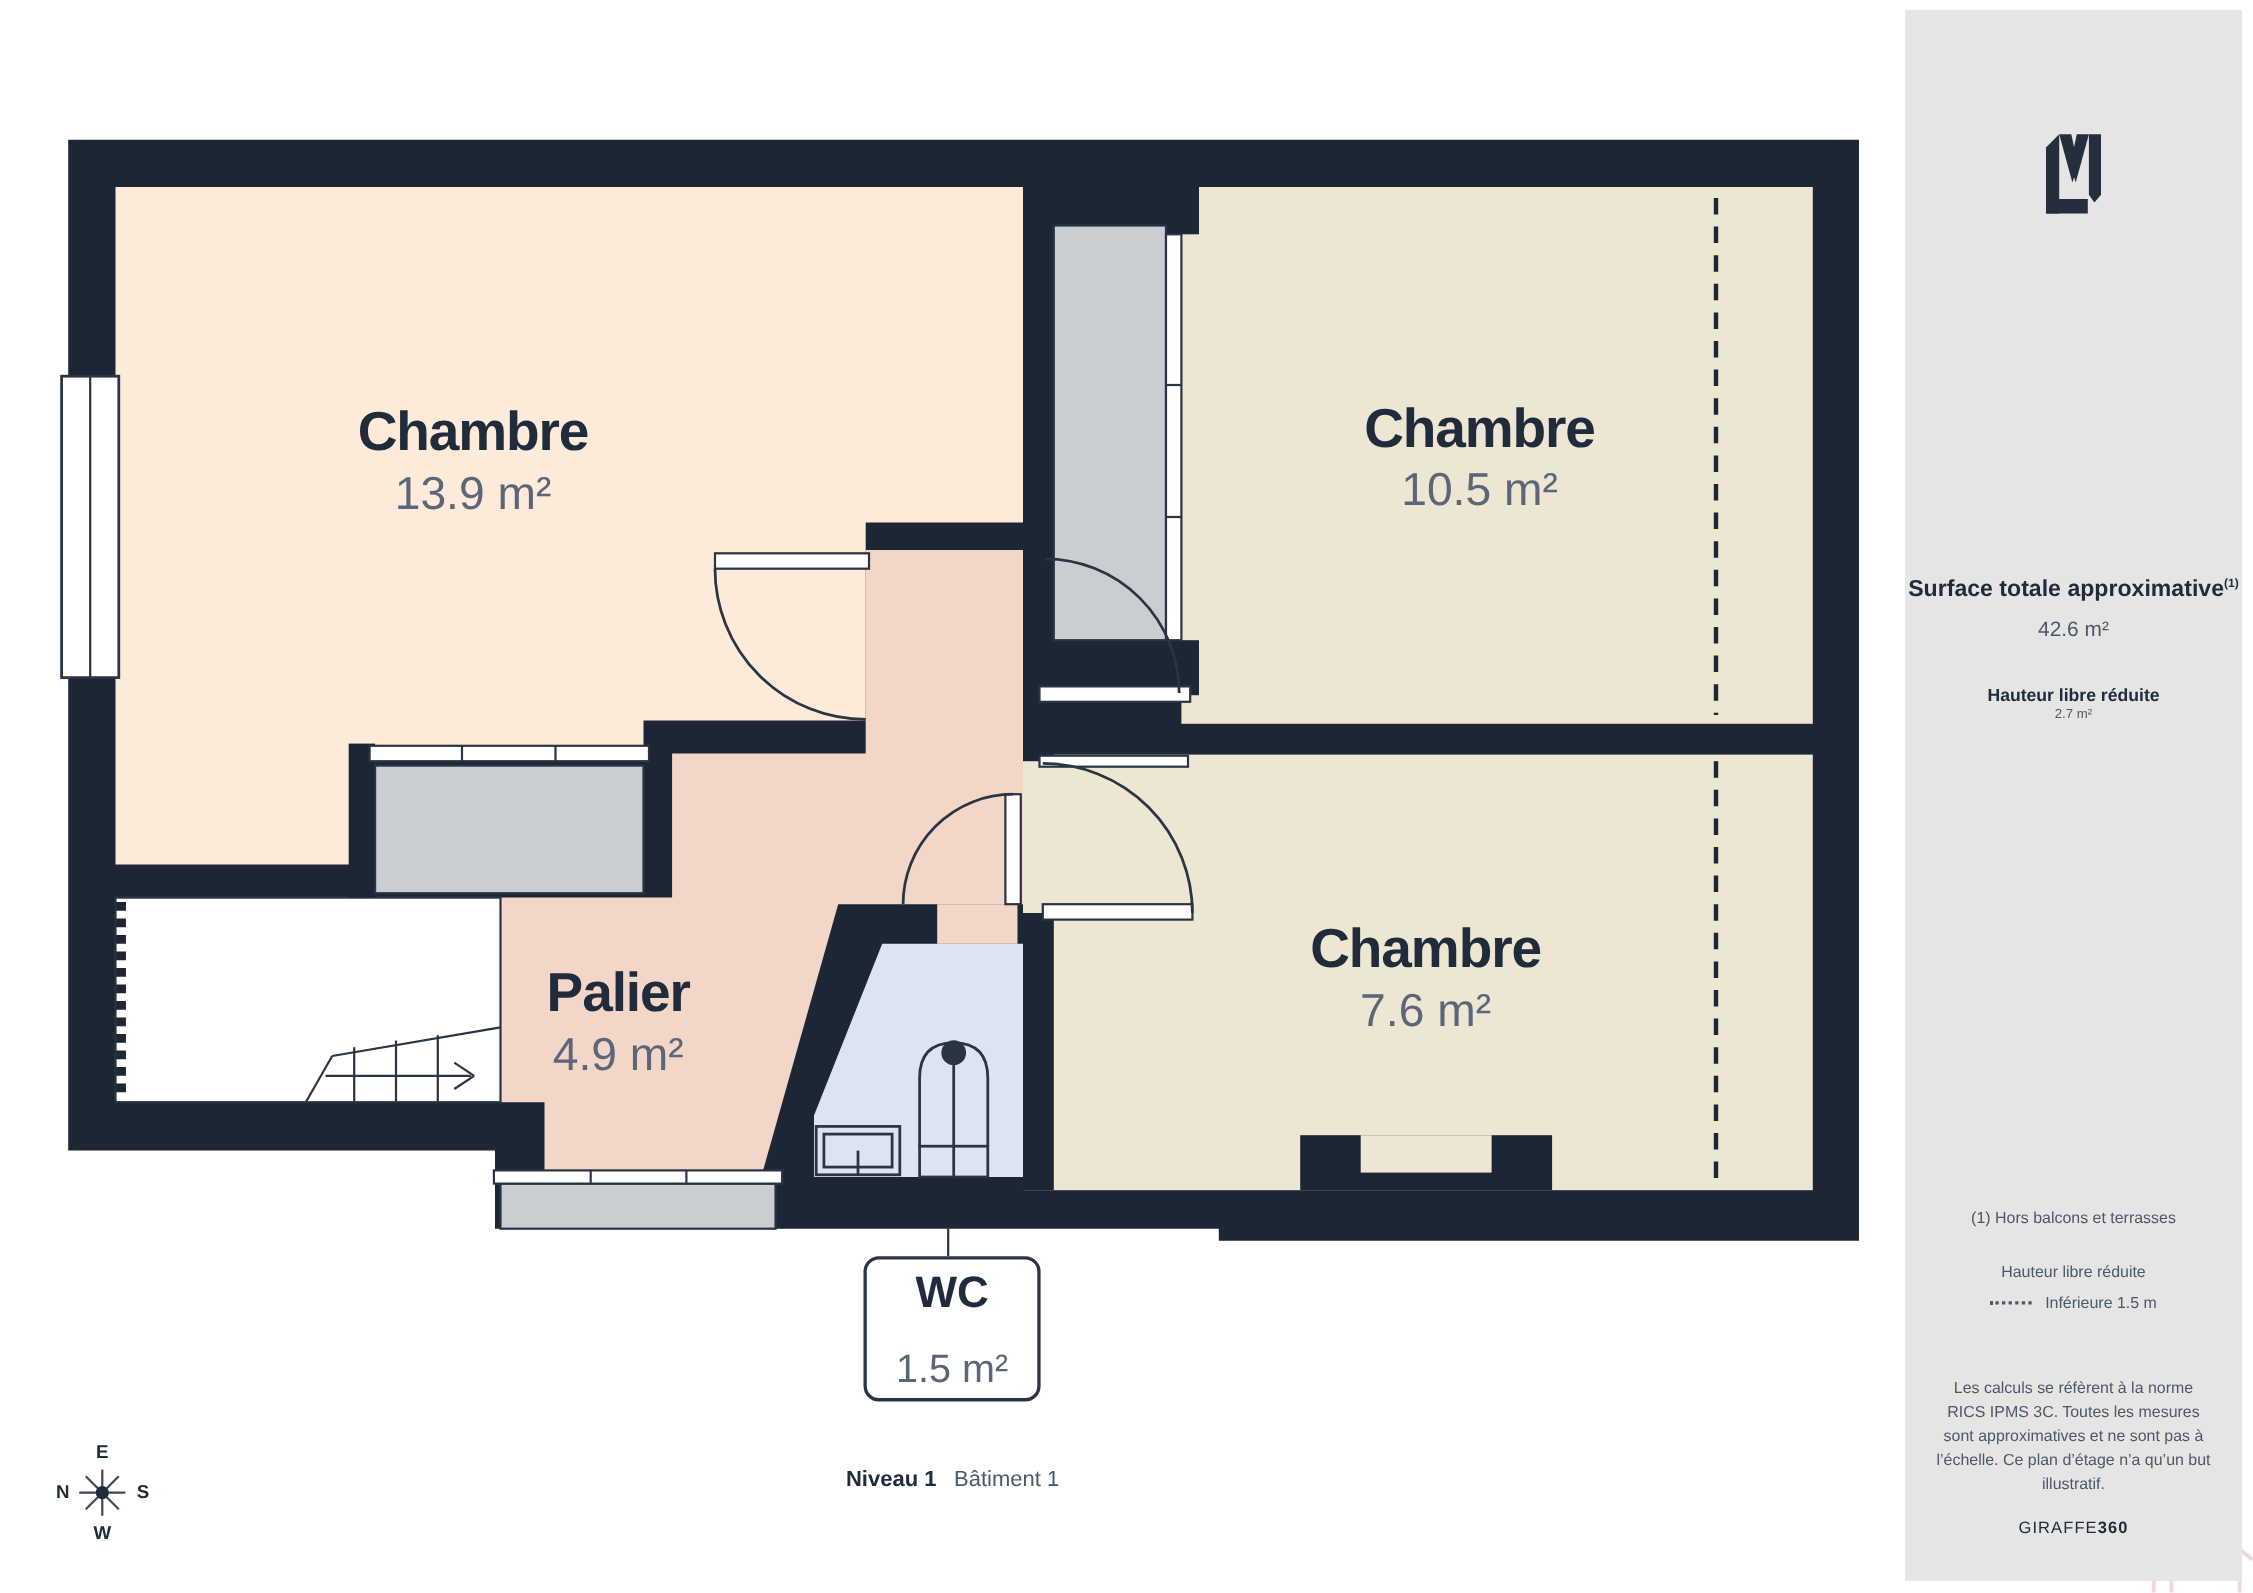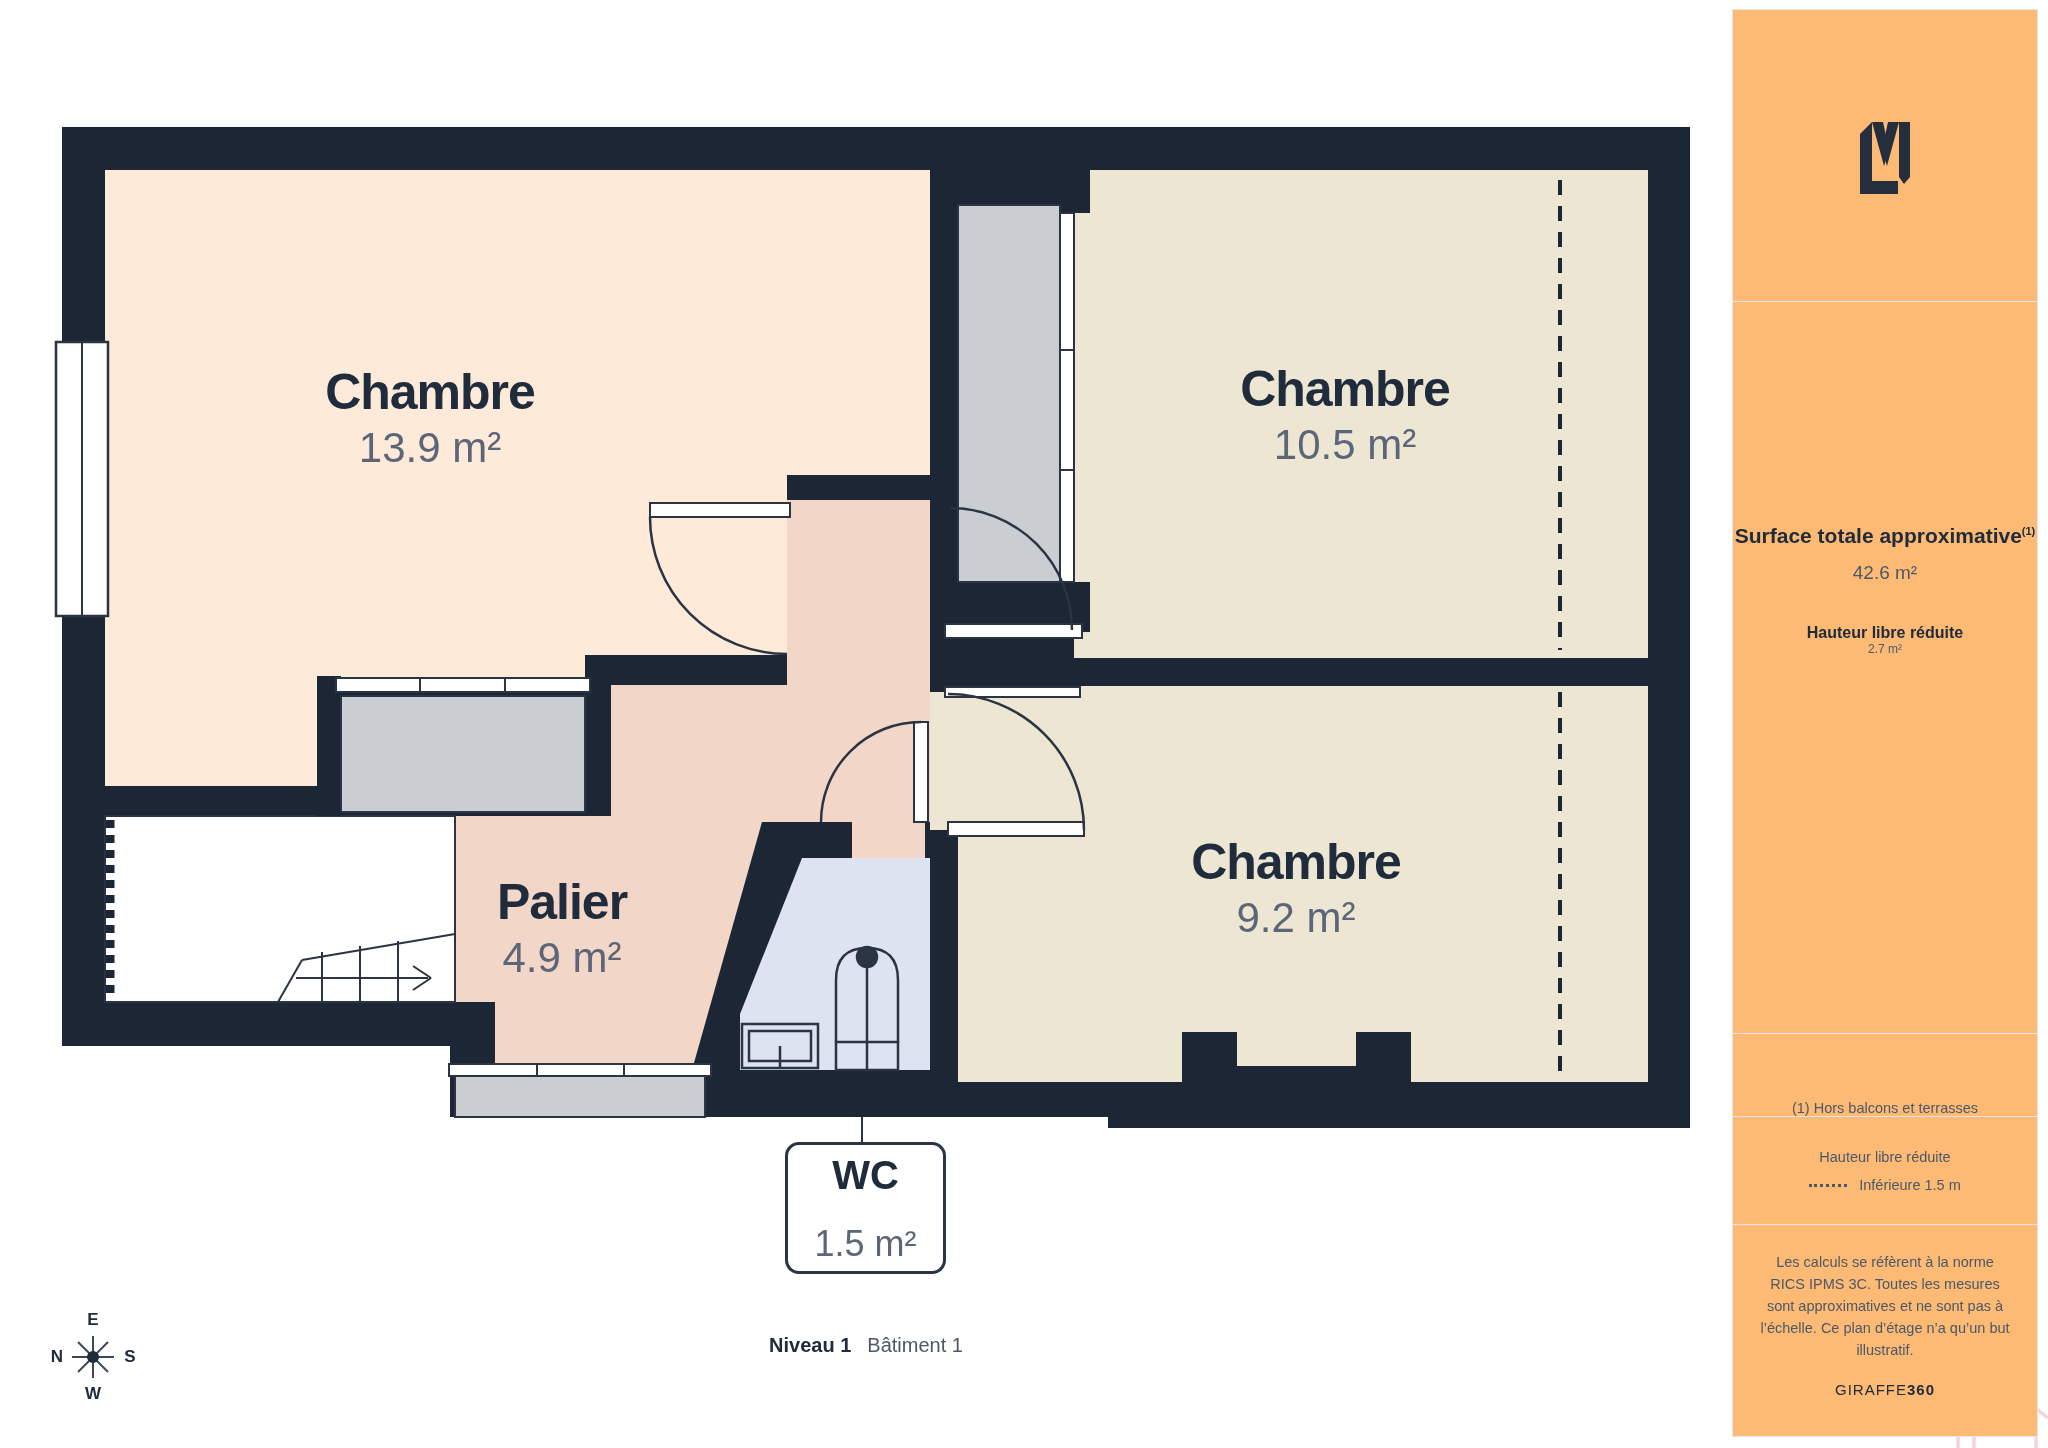--- a/index.html
+++ b/index.html
@@ -23,21 +23,21 @@
   
   .level-caption{position:absolute;left:866px;top:1345px;transform:translate(-50%,-50%);white-space:nowrap;font-size:20px;}
   .level-caption .lvl{font-weight:700;color:var(--ink);}
   .level-caption .bld{color:var(--sideText);margin-left:16px;}
 
   
   .compass{position:absolute;left:40px;top:1305px;width:110px;height:110px;}
   .compass .pt{position:absolute;transform:translate(-50%,-50%);font-weight:700;font-size:17px;color:var(--ink);}
 
   
-  .sidebar{position:absolute;left:1732px;top:9px;width:306px;height:1428px;background:#fdba74;
+  .sidebar{position:absolute;left:1732px;top:9px;width:306px;height:1428px;background:#e5e5e5;
            border:1px solid var(--sideBorder);box-sizing:border-box;}
   .sb-sec{box-sizing:border-box;width:100%;}
   .sb-logo{height:291px;display:flex;align-items:center;justify-content:center;}
   .sb-main{height:732px;border-top:1px solid var(--sideBorder);text-align:center;padding-top:222px;box-sizing:border-box;}
   .sb-main .stitle{font-size:21px;font-weight:700;color:var(--ink);}
   .sb-main .stitle sup{font-size:11px;}
   .sb-main .sval{font-size:19px;color:var(--sideText);margin-top:14px;}
   .sb-main .htitle{font-size:16px;font-weight:700;color:var(--ink);margin-top:40px;}
   .sb-main .hval{font-size:12px;color:var(--sideText);}
   .sb-note{height:83px;border-top:1px solid var(--sideBorder);display:flex;align-items:flex-end;justify-content:center;
@@ -160,21 +160,21 @@
   <div class="room-label" style="left:430px;top:418px;">
     <div class="rname">Chambre</div>
     <div class="rarea">13.9 m²</div>
   </div>
   <div class="room-label" style="left:1345px;top:415px;">
     <div class="rname">Chambre</div>
     <div class="rarea">10.5 m²</div>
   </div>
   <div class="room-label" style="left:1296px;top:888px;">
     <div class="rname">Chambre</div>
-    <div class="rarea">9.2 m²</div>
+    <div class="rarea">7.6 m²</div>
   </div>
   <div class="room-label" style="left:562px;top:928px;">
     <div class="rname">Palier</div>
     <div class="rarea">4.9 m²</div>
   </div>
 
   <div class="wc-box">
     <div class="rname">WC</div>
     <div class="rarea">1.5 m²</div>
   </div>

